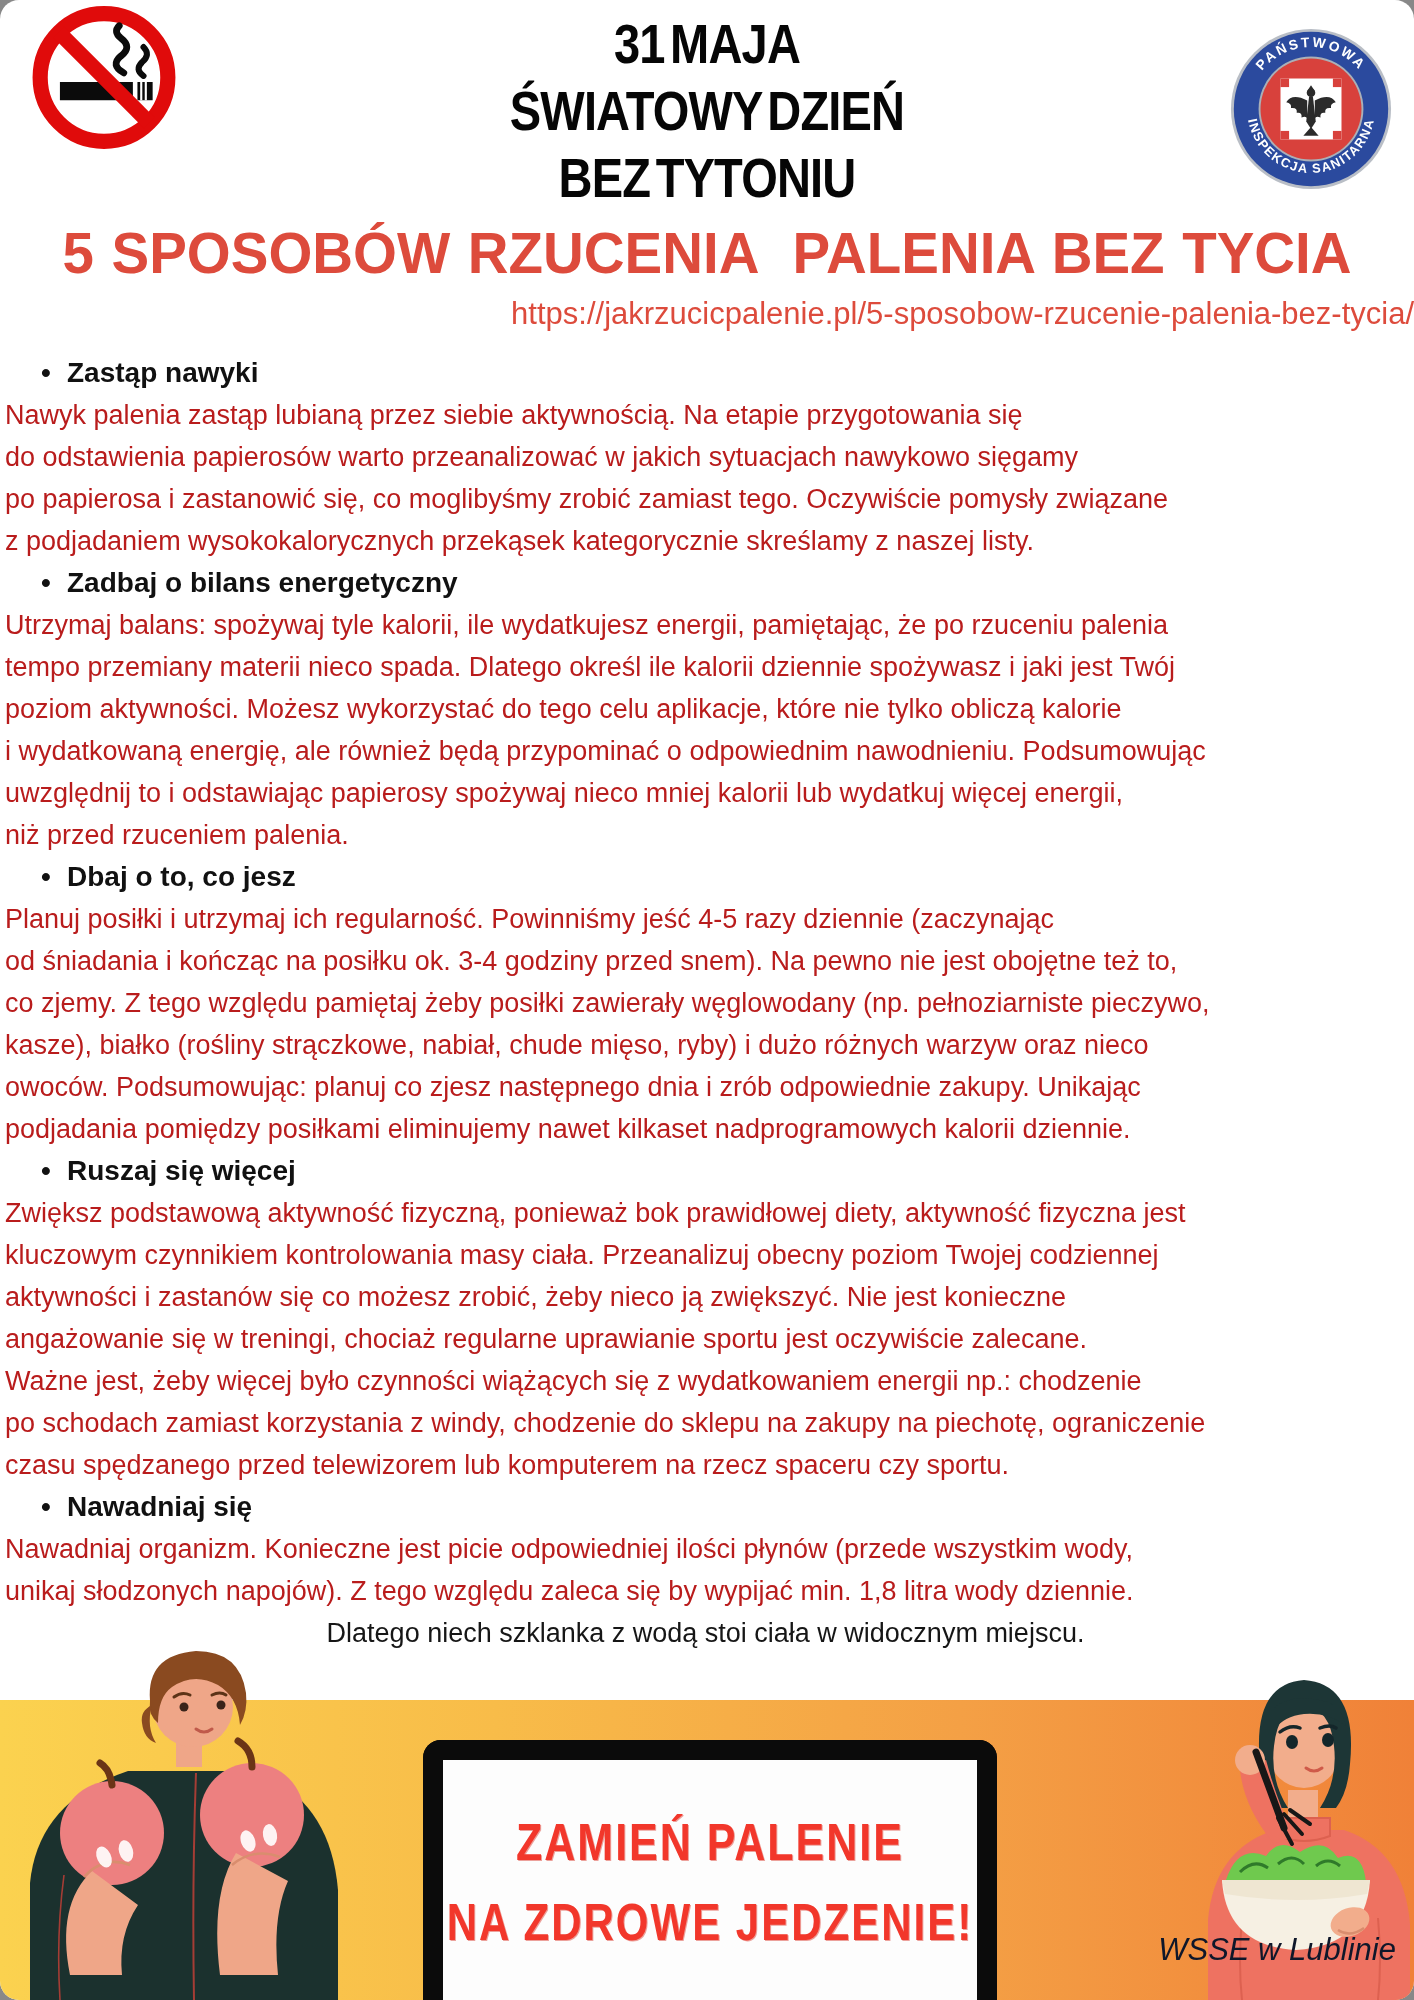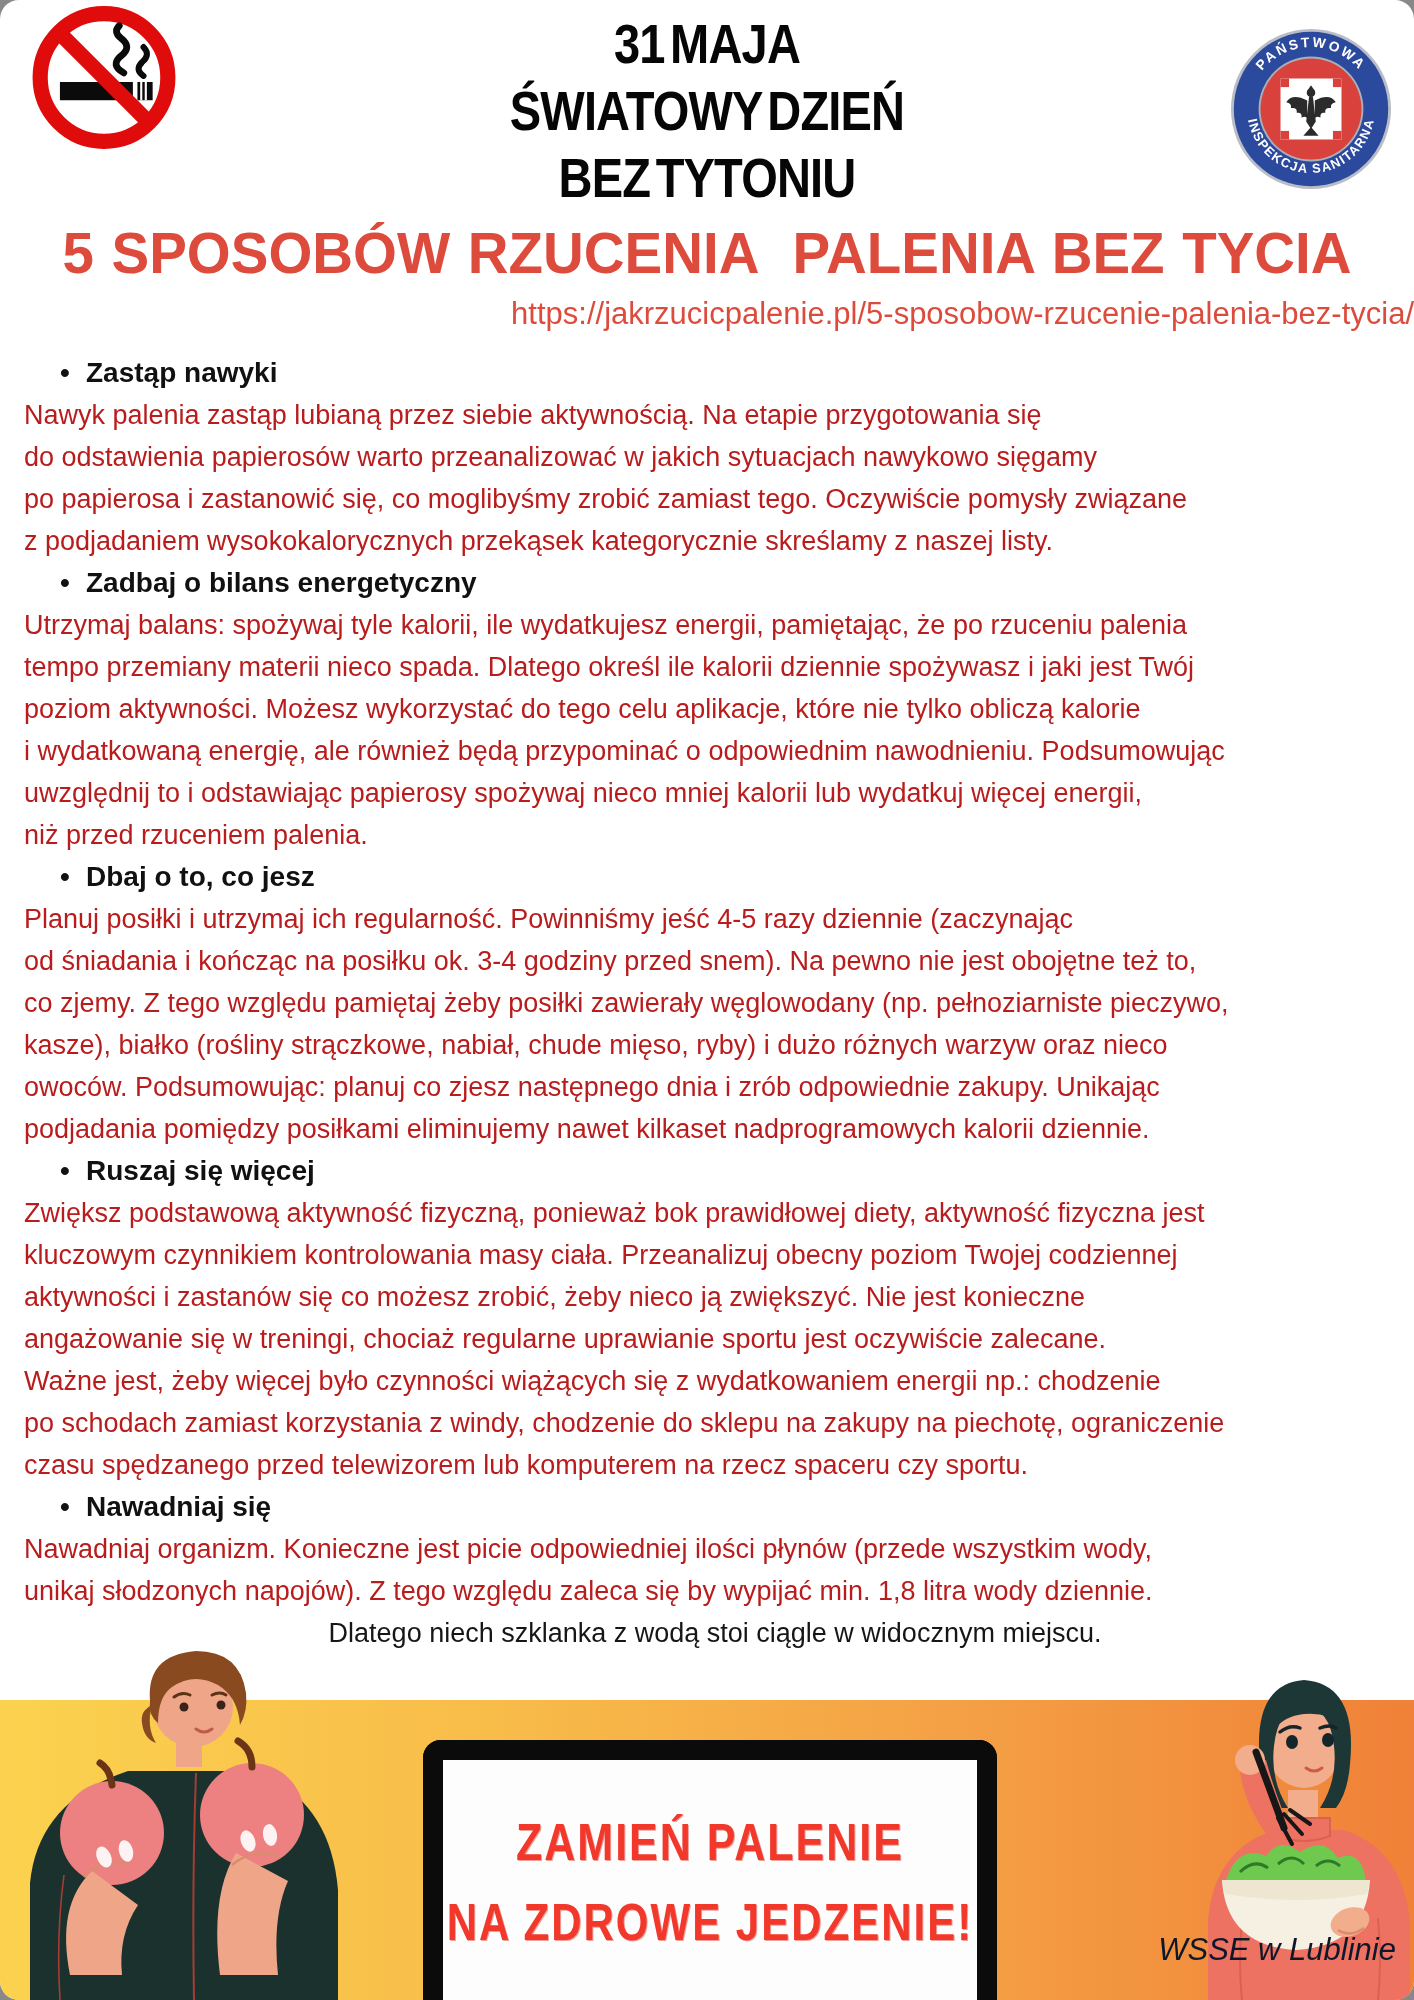--- a/index.html
+++ b/index.html
@@ -23,21 +23,21 @@
     margin:22px 6px 0 6px;text-align:center;
     font-weight:900;font-size:57px;line-height:58px;letter-spacing:0px;
     color:#DD4B3C;white-space:pre-wrap;word-spacing:2px;
     transform:scaleX(0.99);
   }
   .source-url{
     margin-top:14px;text-align:right;
     font-size:31px;font-weight:400;color:#DD4B3C;
   }
   
-  .content{margin:20px 8px 0 24px;}
+  .content{margin:20px 8px 0 5px;}
   .section-title{
     position:relative;font-weight:700;font-size:28px;line-height:42px;
     padding-left:62px;color:#111;
   }
   .section-title::before{
     content:"\2022";position:absolute;left:36px;top:0;
     font-size:28px;font-weight:700;
   }
   .section-body{
     font-size:27px;line-height:42px;white-space:pre-line;color:#b91c1c;
@@ -167,21 +167,21 @@
 aktywności i zastanów się co możesz zrobić, żeby nieco ją zwiększyć. Nie jest konieczne
 angażowanie się w treningi, chociaż regularne uprawianie sportu jest oczywiście zalecane.
 Ważne jest, żeby więcej było czynności wiążących się z wydatkowaniem energii np.: chodzenie
 po schodach zamiast korzystania z windy, chodzenie do sklepu na zakupy na piechotę, ograniczenie
 czasu spędzanego przed telewizorem lub komputerem na rzecz spaceru czy sportu.</div>
 
     <div class="section-title">Nawadniaj się</div>
     <div class="section-body">Nawadniaj organizm. Konieczne jest picie odpowiedniej ilości płynów (przede wszystkim wody,
 unikaj słodzonych napojów). Z tego względu zaleca się by wypijać min. 1,8 litra wody dziennie.</div>
 
-    <div class="closing-line">Dlatego niech szklanka z wodą stoi ciągle w widocznym miejscu.</div>
+    <div class="closing-line">Dlatego niech szklanka z wodą stoi ciała w widocznym miejscu.</div>
   </div>
 
   <div class="band"></div>
 
   <svg class="illu illu-man" viewBox="0 0 360 355">
 
     <path d="M30,355 V238 Q38,156 128,126 L252,126 Q330,152 338,245 V355 Z" fill="#1b312e"></path>
     <path d="M196,128 q-4,110 -2,227" fill="none" stroke="#a53d35" stroke-width="2"></path>
     <path d="M64,230 q-8,60 -4,125" fill="none" stroke="#a53d35" stroke-width="1.6"></path>
 

